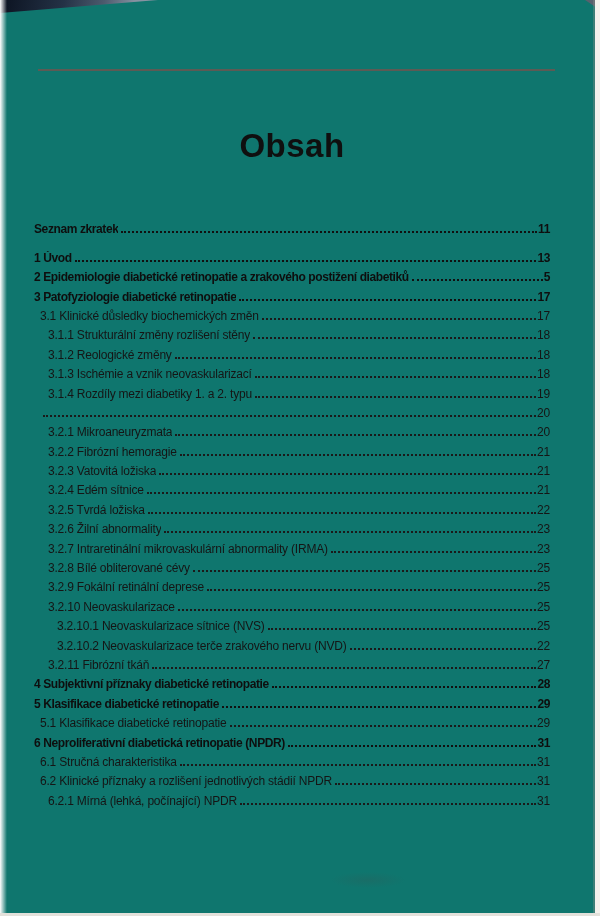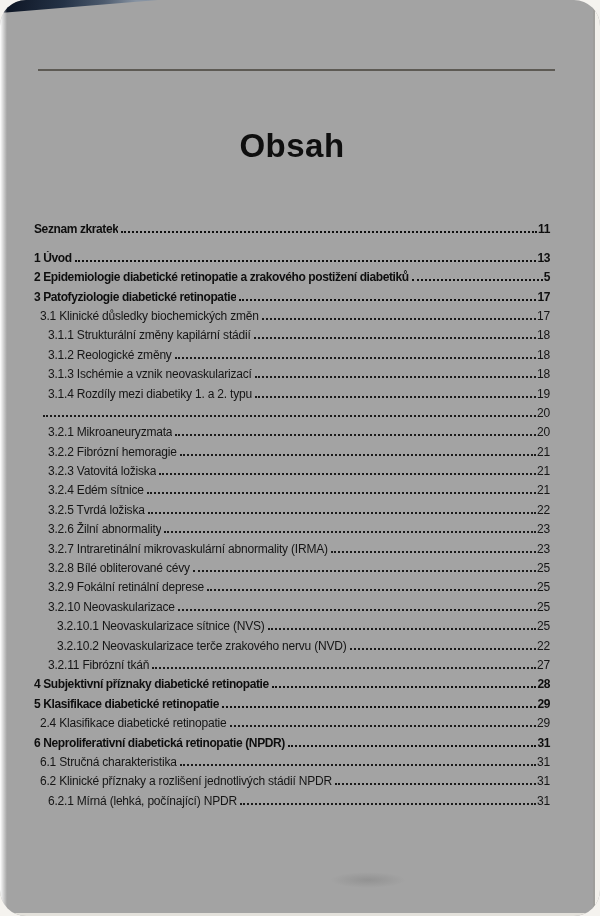--- a/index.html
+++ b/index.html
@@ -5,24 +5,23 @@
   html,body { margin:0; padding:0; }
   body {
     width:600px; height:916px;
     background:#f5f3ef;
     font-family:"Liberation Sans","DejaVu Sans",sans-serif;
     overflow:hidden;
   }
   .paper {
     position:relative;
     width:600px; height:916px;
-    background:#a3a3a3;
+    background:#0f766e;
     color:#141414;
     overflow:hidden;
-    border-radius:26px;
   }
   
   .top-rule {
     position:absolute;
     left:38px; top:69px;
     width:517px; height:1.6px;
     background:#5d5a54;
   }
   
   .title {
@@ -145,21 +144,21 @@
     <span class="pagenum">17</span>
   </div>
 
   <div class="row lvl1">
     <span class="label">3.1 Klinické důsledky biochemických změn</span>
     <span class="leader"></span>
     <span class="pagenum">17</span>
   </div>
 
   <div class="row lvl2">
-    <span class="label">3.1.1 Strukturální změny kapilární stádií</span>
+    <span class="label">3.1.1 Strukturální změny rozlišení stěny</span>
     <span class="leader"></span>
     <span class="pagenum">18</span>
   </div>
 
   <div class="row lvl2">
     <span class="label">3.1.2 Reologické změny</span>
     <span class="leader"></span>
     <span class="pagenum">18</span>
   </div>
 
@@ -264,21 +263,21 @@
     <span class="pagenum">28</span>
   </div>
 
   <div class="row lvl0 b">
     <span class="label">5 Klasifikace diabetické retinopatie</span>
     <span class="leader"></span>
     <span class="pagenum">29</span>
   </div>
 
   <div class="row lvl1">
-    <span class="label">2.4 Klasifikace diabetické retinopatie</span>
+    <span class="label">5.1 Klasifikace diabetické retinopatie</span>
     <span class="leader"></span>
     <span class="pagenum">29</span>
   </div>
 
   <div class="row lvl0 b">
     <span class="label">6 Neproliferativní diabetická retinopatie (NPDR)</span>
     <span class="leader"></span>
     <span class="pagenum">31</span>
   </div>
 

